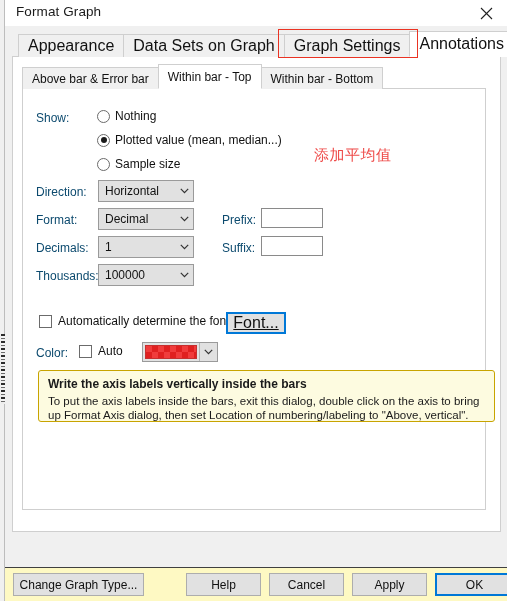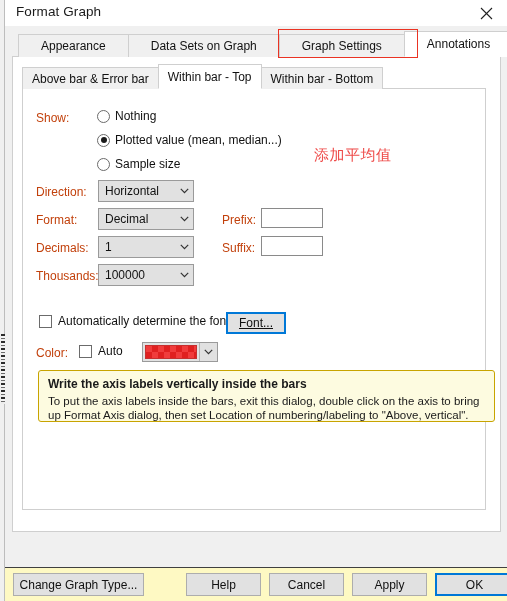--- a/index.html
+++ b/index.html
@@ -83,24 +83,24 @@
   #outer-tabstrip {
     position: absolute;
     left: 12px; top: 6px;
     height: 25px;
     display: flex;
     align-items: flex-end;
     z-index: 3;
   }
   .otab {
     height: 23px;
-    padding: 0 22px;
-    display: flex;
-    align-items: center;
-    font-size: 12px;
+    padding: 0 9px;
+    display: flex;
+    align-items: center;
+    font-size: 16px;
     color: #111;
     background: #f0f0f0;
     border: 1px solid #cfcfcf;
     border-bottom: none;
     margin-right: -1px;
     box-sizing: border-box;
     cursor: default;
     white-space: nowrap;
   }
   .otab.active {
@@ -169,21 +169,21 @@
     width: 464px; height: 422px;
     background: #ffffff;
     border: 1px solid #cfcfcf;
     box-sizing: border-box;
   }
 
   
   .lbl {
     position: absolute;
     font-size: 12px;
-    color: #c2410c;
+    color: #0c4a6e;
     white-space: nowrap;
   }
 
   .radio-row {
     position: absolute;
     display: flex;
     align-items: center;
     cursor: default;
   }
   .radio {
@@ -275,21 +275,21 @@
   #font-btn {
     position: absolute;
     left: 220px; top: 286px;
     width: 60px; height: 22px;
     background: #e1e1e1;
     border: 2px solid #0078d7;
     box-sizing: border-box;
     display: flex;
     align-items: center;
     justify-content: center;
-    font-size: 12px;
+    font-size: 16px;
     color: #111;
     cursor: default;
     text-decoration: underline;
   }
 
   
   #color-combo {
     position: absolute;
     left: 136px; top: 316px;
     width: 76px; height: 20px;

